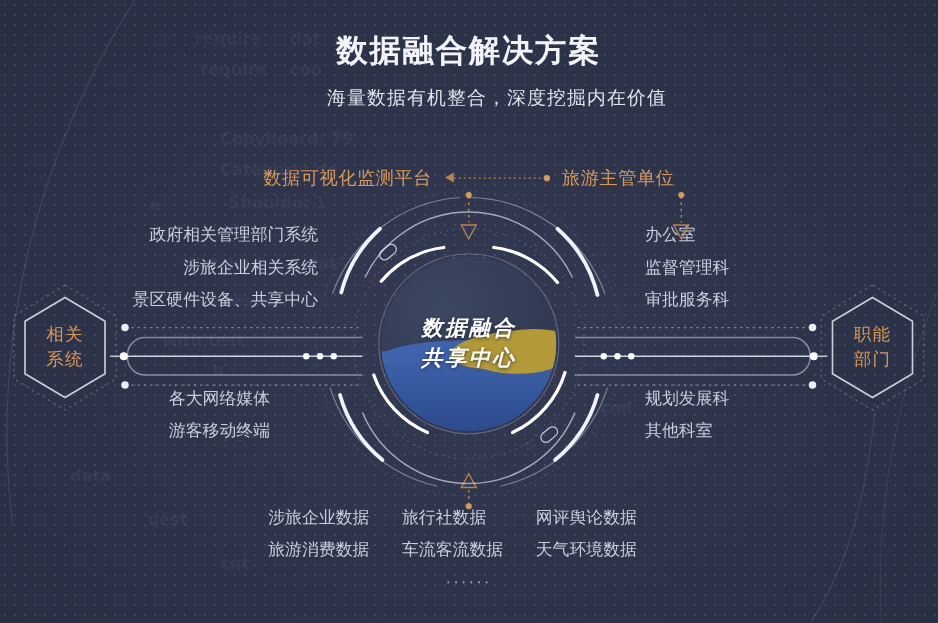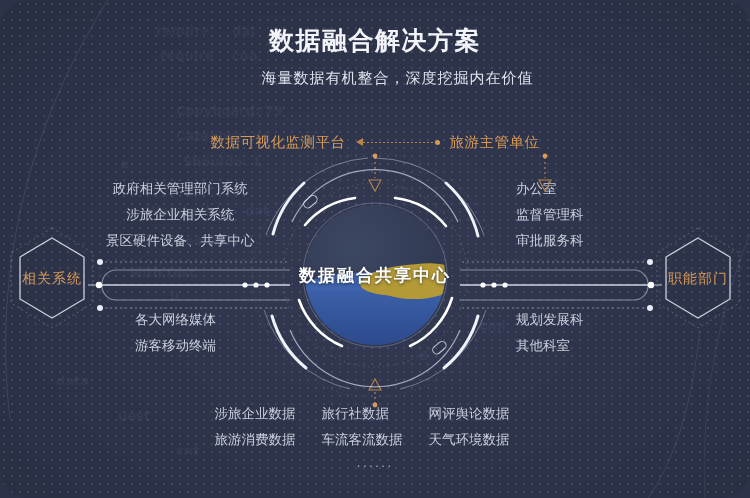--- a/index.html
+++ b/index.html
@@ -6,21 +6,20 @@
   body{
     width:750px;height:498px;overflow:hidden;
     background:#2c3247;
     font-family:"DejaVu Sans","Liberation Sans",sans-serif;
     color:#c7cddb;
   }
   #stage{
     position:relative;width:750px;height:498px;overflow:hidden;
     background:
       radial-gradient(ellipse 520px 380px at 375px 270px, #333a52 0%, #2d3349 55%, #282e42 100%);
-    border-radius: 28px;
   }
   
   #dots{
     position:absolute;inset:0;
     background-image:radial-gradient(circle, rgba(170,185,215,.16) 0.7px, transparent 0.8px);
     background-size:8px 8px;
     pointer-events:none;
   }
   #ghost{
     position:absolute;inset:0;pointer-events:none;opacity:.5;
@@ -50,21 +49,21 @@
   }
   .dotarrow .line{
     flex:1;height:1px;
     background-image:linear-gradient(to right,#b9834c 50%,transparent 50%);
     background-size:4px 1px;background-repeat:repeat-x;
   }
   .dotarrow .tail{width:5px;height:5px;border-radius:50%;background:#d89a58;}
 
   
   .list{position:absolute;font-size:13.5px;line-height:26px;color:#c9cfdd;white-space:nowrap;}
-  .list.left{left:106px;text-align:center;}
+  .list.left{left:106px;text-align:right;font-family:Liberation Serif, serif;}
   .list.right{left:516px;text-align:left;}
   #list-left-top{top:175px;}
   #list-left-bottom{top:306px;margin-left:29px;}
   #list-right-top{top:175px;}
   #list-right-bottom{top:306px;}
 
   
   #bottomgrid{
     position:absolute;top:405px;left:0;right:0;
     display:flex;flex-direction:column;align-items:center;gap:8px;
@@ -75,21 +74,21 @@
   }
   #bottomgrid .ellipsis{
     font-size:13px;color:#9aa3b8;letter-spacing:2px;margin-top:2px;
   }
 
   
   .hex{position:absolute;top:226px;width:88px;height:104px;}
   .hex.left{left:8px;}
   .hex.right{left:654px;}
   .hex .label{
-    position:absolute;inset:0;display:flex;flex-direction:row;
+    position:absolute;inset:0;display:flex;flex-direction:column;
     align-items:center;justify-content:center;
     font-size:14px;line-height:20px;color:#d89a58;text-align:center;letter-spacing:1px;
   }
 
   
   #center{position:absolute;left:250px;top:150px;width:250px;height:250px;}
   #sphere{
     position:absolute;left:55px;top:55px;width:140px;height:140px;border-radius:50%;
     overflow:hidden;
     background:radial-gradient(circle at 35% 30%, #3c4762 0%, #333b54 60%, #2f3750 100%);
@@ -106,24 +105,24 @@
   #sphere .gold{
     position:absolute;right:-10px;top:60px;width:95px;height:30px;
     background:#b49a36;border-radius:50% 40% 45% 55%;
     transform:rotate(-6deg);
   }
   #sphere .gold2{
     position:absolute;right:-4px;top:72px;width:70px;height:22px;
     background:#b49a36;border-radius:50%;
   }
   #centertext{
-    position:absolute;inset:0;display:flex;
+    position:absolute;inset:0;display:flex;flex-direction:column;
     align-items:center;justify-content:center;
     font-size:17px;font-weight:bold;line-height:24px;color:#ffffff;
-    letter-spacing:2px;text-align:center;z-index:4;text-shadow:0 1px 3px rgba(20,25,40,.7);
+    letter-spacing:2px;text-align:center;z-index:4;text-shadow:0 1px 3px rgba(20,25,40,.7);font-style:italic;
   }
   #rings{position:absolute;inset:0;}
 
   
   #connectors{position:absolute;inset:0;pointer-events:none;}
 </style>
 </head>
 <body>
 
 <div id="stage">

